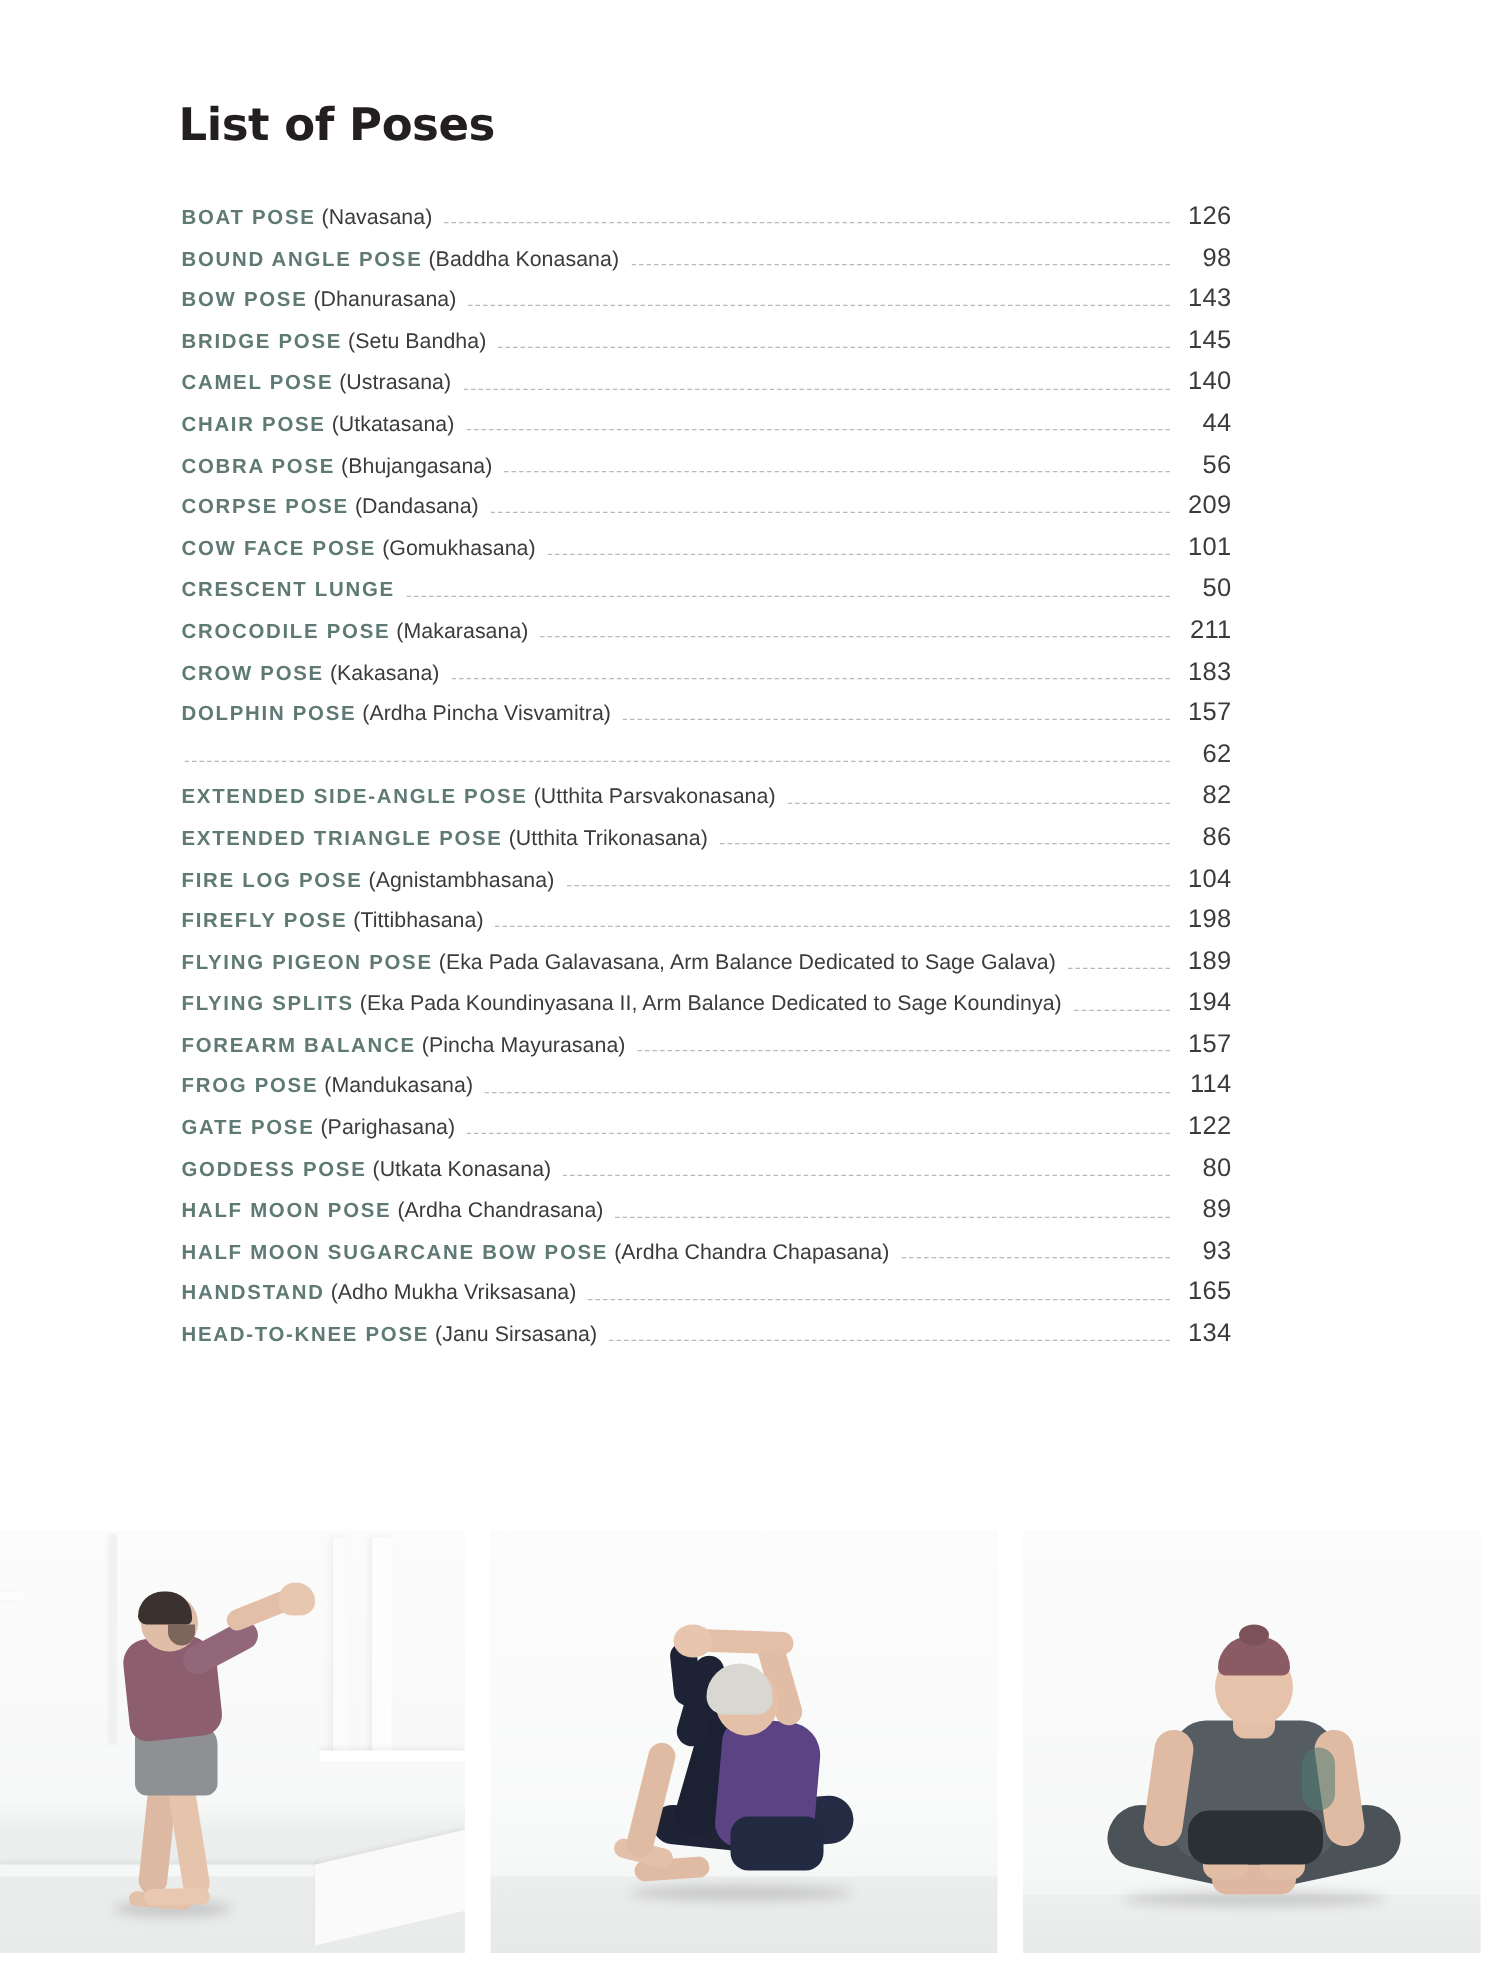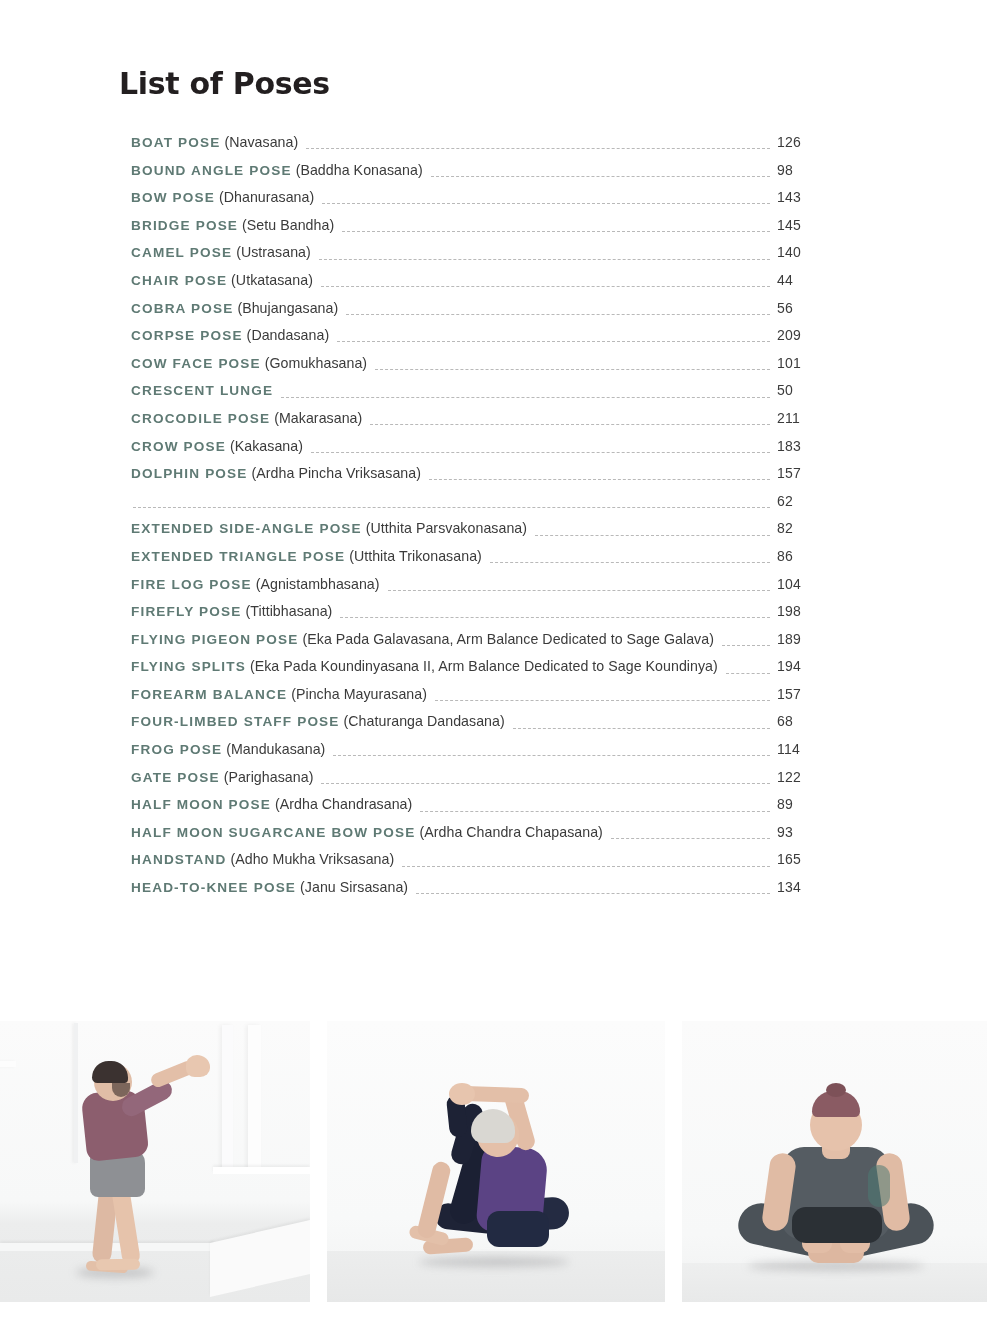--- a/index.html
+++ b/index.html
@@ -35,21 +35,21 @@
     font-size: 30px;
     font-weight: 700;
     letter-spacing: -0.3px;
     color: #231f20;
     margin: 0 0 34px 0;
     line-height: 1.1;
   }
 
   .pose-list {
     list-style: none;
-    margin: 12px;
+    margin: 2px;
     padding: 0;
   }
 
   .pose-row {
     display: flex;
     align-items: baseline;
     height: 27.6px;
     white-space: nowrap;
   }
 
@@ -89,21 +89,22 @@
     content: "";
     position: absolute;
     left: 0; right: 0;
     top: 0;
     border-top: 1.3px dashed #b9b9b9;
   }
 
   .pose-page {
     flex: 0 0 auto;
     width: 34px;
-    font-size: 14px;
+    text-align: right;
+    font-size: 17px;
     color: #3b3b3b;
     letter-spacing: 0.2px;
   }
 
   
   .photo-strip {
     position: absolute;
     left: 0;
     top: 1021px;
     width: 990px;
@@ -217,21 +218,21 @@
           <span class="pose-label"><span class="pose-name">CROCODILE POSE</span> <span class="pose-sanskrit">(Makarasana)</span></span>
           <span class="leader"></span>
           <span class="pose-page">211</span>
         </li>
         <li class="pose-row">
           <span class="pose-label"><span class="pose-name">CROW POSE</span> <span class="pose-sanskrit">(Kakasana)</span></span>
           <span class="leader"></span>
           <span class="pose-page">183</span>
         </li>
         <li class="pose-row">
-          <span class="pose-label"><span class="pose-name">DOLPHIN POSE</span> <span class="pose-sanskrit">(Ardha Pincha Vriksasana)</span></span>
+          <span class="pose-label"><span class="pose-name">DOLPHIN POSE</span> <span class="pose-sanskrit">(Ardha Pincha Visvamitra)</span></span>
           <span class="leader"></span>
           <span class="pose-page">157</span>
         </li>
         <li class="pose-row">
           <span class="leader"></span>
           <span class="pose-page">62</span>
         </li>
         <li class="pose-row">
           <span class="pose-label"><span class="pose-name">EXTENDED SIDE-ANGLE POSE</span> <span class="pose-sanskrit">(Utthita Parsvakonasana)</span></span>
           <span class="leader"></span>
@@ -261,33 +262,33 @@
           <span class="pose-label"><span class="pose-name">FLYING SPLITS</span> <span class="pose-sanskrit">(Eka Pada Koundinyasana II, Arm Balance Dedicated to Sage Koundinya)</span></span>
           <span class="leader"></span>
           <span class="pose-page">194</span>
         </li>
         <li class="pose-row">
           <span class="pose-label"><span class="pose-name">FOREARM BALANCE</span> <span class="pose-sanskrit">(Pincha Mayurasana)</span></span>
           <span class="leader"></span>
           <span class="pose-page">157</span>
         </li>
         <li class="pose-row">
-          <span class="pose-label"><span class="pose-name">FOUR-LIMBED STAFF POSE</span> <span class="pose-sanskrit">(Chaturanga Dandasana)</span></span>
-          <span class="leader"></span>
-          <span class="pose-page">68</span>
-        </li>
-        <li class="pose-row">
           <span class="pose-label"><span class="pose-name">FROG POSE</span> <span class="pose-sanskrit">(Mandukasana)</span></span>
           <span class="leader"></span>
           <span class="pose-page">114</span>
         </li>
         <li class="pose-row">
           <span class="pose-label"><span class="pose-name">GATE POSE</span> <span class="pose-sanskrit">(Parighasana)</span></span>
           <span class="leader"></span>
           <span class="pose-page">122</span>
+        </li>
+        <li class="pose-row">
+          <span class="pose-label"><span class="pose-name">GODDESS POSE</span> <span class="pose-sanskrit">(Utkata Konasana)</span></span>
+          <span class="leader"></span>
+          <span class="pose-page">80</span>
         </li>
         <li class="pose-row">
           <span class="pose-label"><span class="pose-name">HALF MOON POSE</span> <span class="pose-sanskrit">(Ardha Chandrasana)</span></span>
           <span class="leader"></span>
           <span class="pose-page">89</span>
         </li>
         <li class="pose-row">
           <span class="pose-label"><span class="pose-name">HALF MOON SUGARCANE BOW POSE</span> <span class="pose-sanskrit">(Ardha Chandra Chapasana)</span></span>
           <span class="leader"></span>
           <span class="pose-page">93</span>

